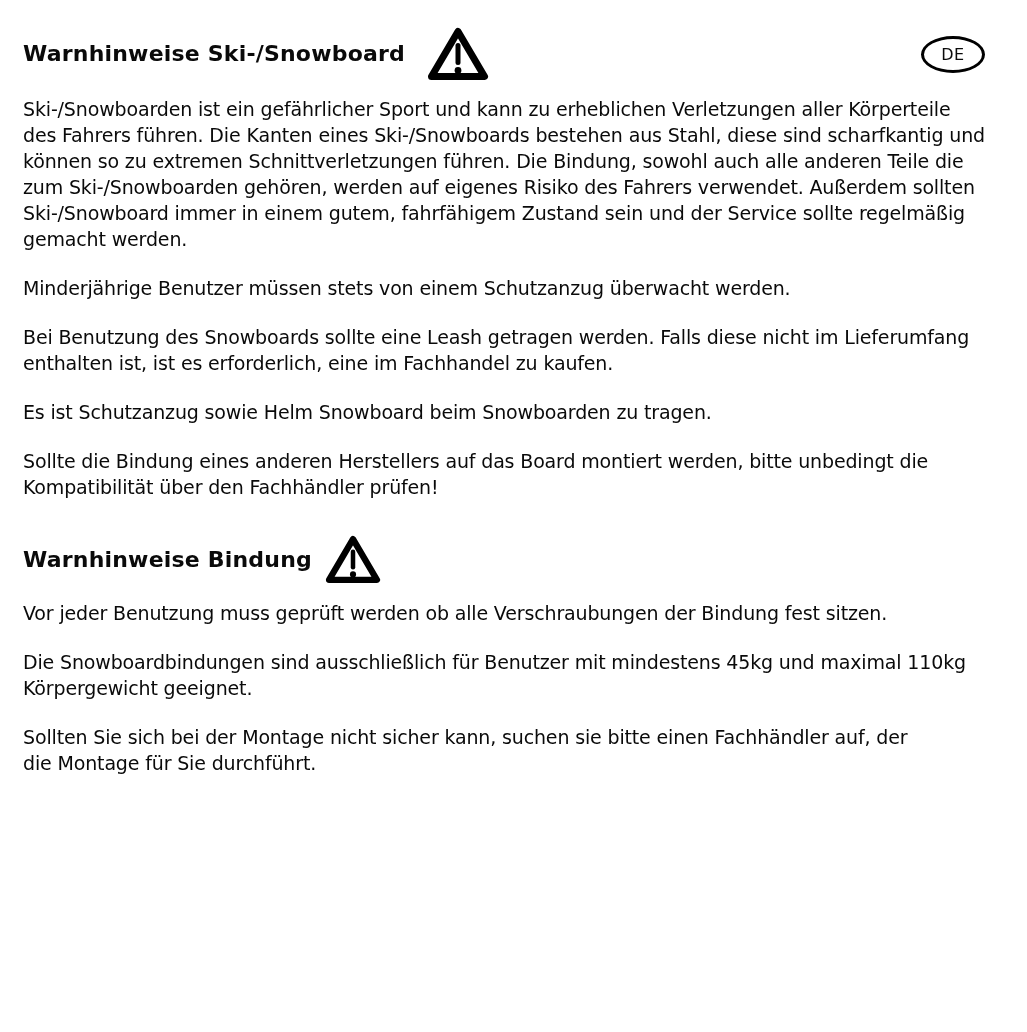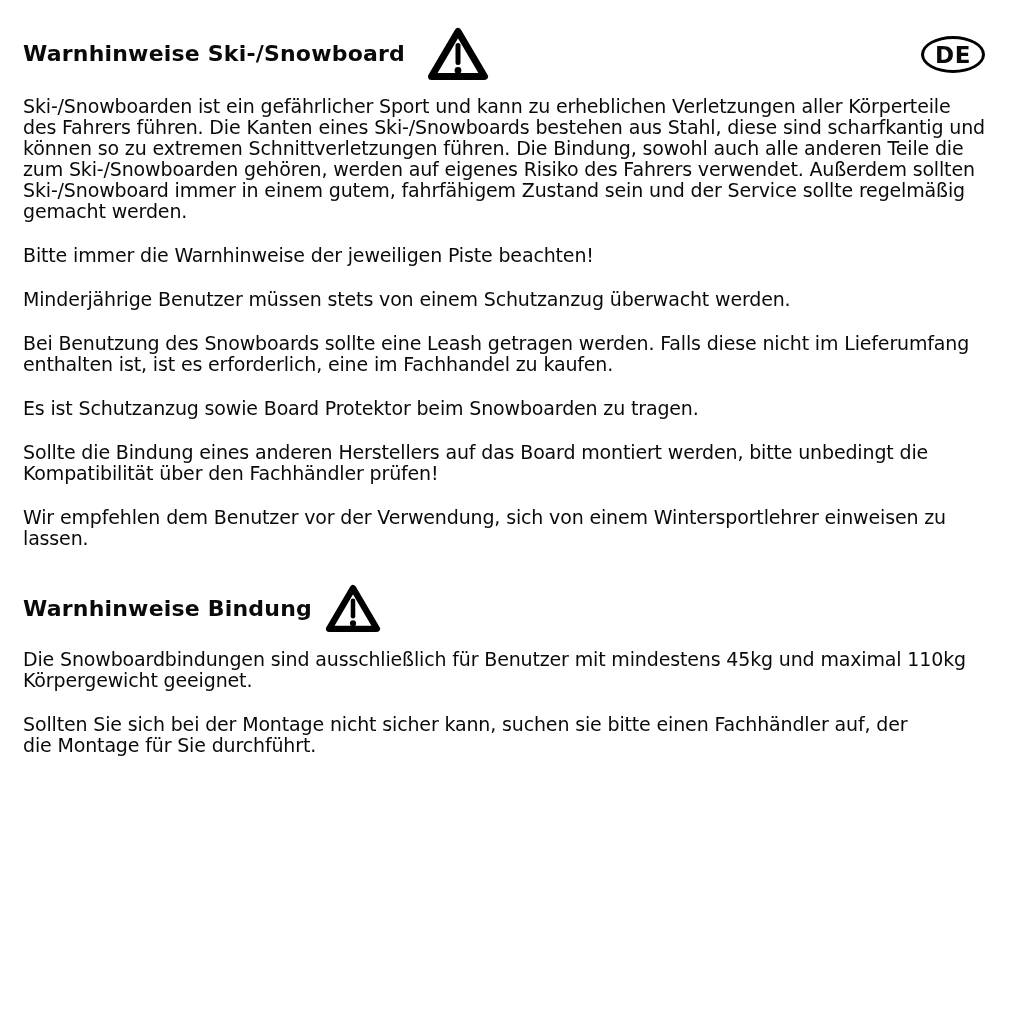--- a/index.html
+++ b/index.html
@@ -34,39 +34,39 @@
     line-height: 26px;
     font-weight: 700;
     margin: 0;
     letter-spacing: 0.2px;
     white-space: nowrap;
   }
   .warn-icon { display: inline-flex; flex: 0 0 auto; }
   .warn-icon svg { display: block; }
   p.body {
     font-size: 19px;
-    line-height: 21px;
+    line-height: 26px;
     letter-spacing: -0.15px;
     margin: 0 0 23px 0;
     white-space: pre-line;
     max-width: 981px;
   }
   .lang-badge {
     position: absolute;
     top: 36px;
     left: 921px;
     width: 64px;
     height: 37px;
     border: 3.5px solid #000;
     border-radius: 50%;
     display: flex;
     align-items: center;
     justify-content: center;
-    font-size: 23px;
-    font-weight: 700;
+    font-size: 16px;
+    font-weight: 400;
     letter-spacing: 0.5px;
     background: #fff;
   }
 </style>
 </head>
 <body>
 
 <div class="page">
 
   <div class="lang-badge">
@@ -83,41 +83,39 @@
           <circle cx="31" cy="45.5" r="3.4" fill="#000"></circle>
         </svg>
       </span>
     </div>
     <p class="body">Ski-/Snowboarden ist ein gefährlicher Sport und kann zu erheblichen Verletzungen aller Körperteile
 des Fahrers führen. Die Kanten eines Ski-/Snowboards bestehen aus Stahl, diese sind scharfkantig und
 können so zu extremen Schnittverletzungen führen. Die Bindung, sowohl auch alle anderen Teile die
 zum Ski-/Snowboarden gehören, werden auf eigenes Risiko des Fahrers verwendet. Außerdem sollten
 Ski-/Snowboard immer in einem gutem, fahrfähigem Zustand sein und der Service sollte regelmäßig
 gemacht werden.</p>
-    <p class="body">Bitte immer die Warnhinweise der jeweiligen Piste beachten!</p>
     <p class="body">Minderjährige Benutzer müssen stets von einem Schutzanzug überwacht werden.</p>
     <p class="body">Bei Benutzung des Snowboards sollte eine Leash getragen werden. Falls diese nicht im Lieferumfang
 enthalten ist, ist es erforderlich, eine im Fachhandel zu kaufen.</p>
-    <p class="body">Es ist Schutzanzug sowie Board Protektor beim Snowboarden zu tragen.</p>
+    <p class="body">Es ist Schutzanzug sowie Helm Snowboard beim Snowboarden zu tragen.</p>
     <p class="body">Sollte die Bindung eines anderen Herstellers auf das Board montiert werden, bitte unbedingt die
 Kompatibilität über den Fachhändler prüfen!</p>
-    <p class="body">Wir empfehlen dem Benutzer vor der Verwendung, sich von einem Wintersportlehrer einweisen zu
-lassen.</p>
   </section>
 
   <section>
     <div class="heading-row second">
       <h2>Warnhinweise Bindung</h2>
       <span class="warn-icon">
         <svg width="56" height="53" viewBox="0 0 62 58" xmlns="http://www.w3.org/2000/svg">
           <path d="M31 6.5 L57.5 51.5 L4.5 51.5 Z" fill="none" stroke="#000" stroke-width="7" stroke-linejoin="round"></path>
           <line x1="31" y1="20.5" x2="31" y2="37.5" stroke="#000" stroke-width="5" stroke-linecap="round"></line>
           <circle cx="31" cy="45.5" r="3.4" fill="#000"></circle>
         </svg>
       </span>
     </div>
+    <p class="body">Vor jeder Benutzung muss geprüft werden ob alle Verschraubungen der Bindung fest sitzen.</p>
     <p class="body">Die Snowboardbindungen sind ausschließlich für Benutzer mit mindestens 45kg und maximal 110kg
 Körpergewicht geeignet.</p>
     <p class="body">Sollten Sie sich bei der Montage nicht sicher kann, suchen sie bitte einen Fachhändler auf, der
 die Montage für Sie durchführt.</p>
   </section>
 
 </div>
 
 </body></html>

